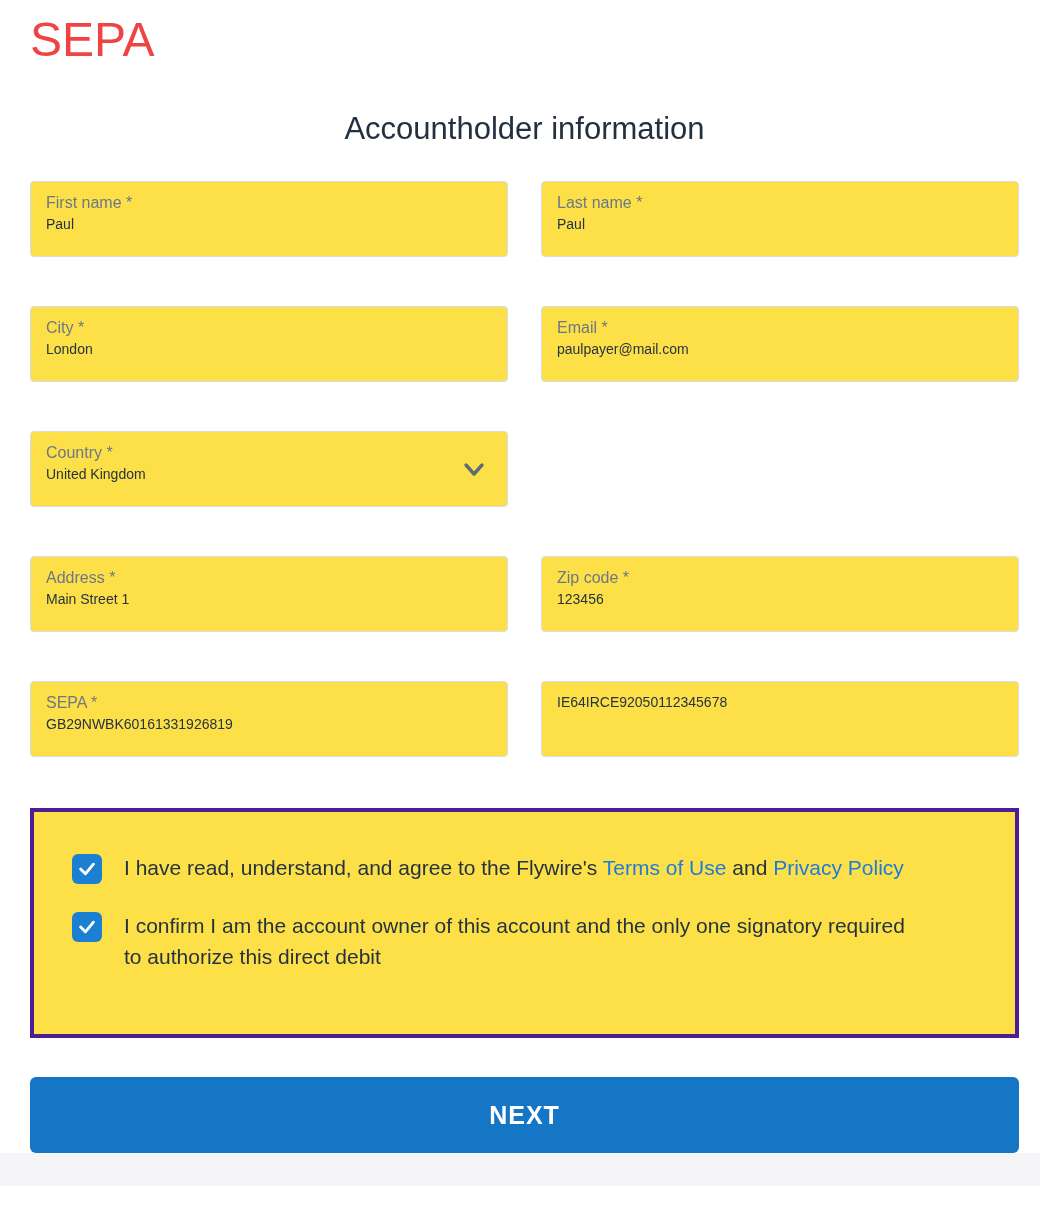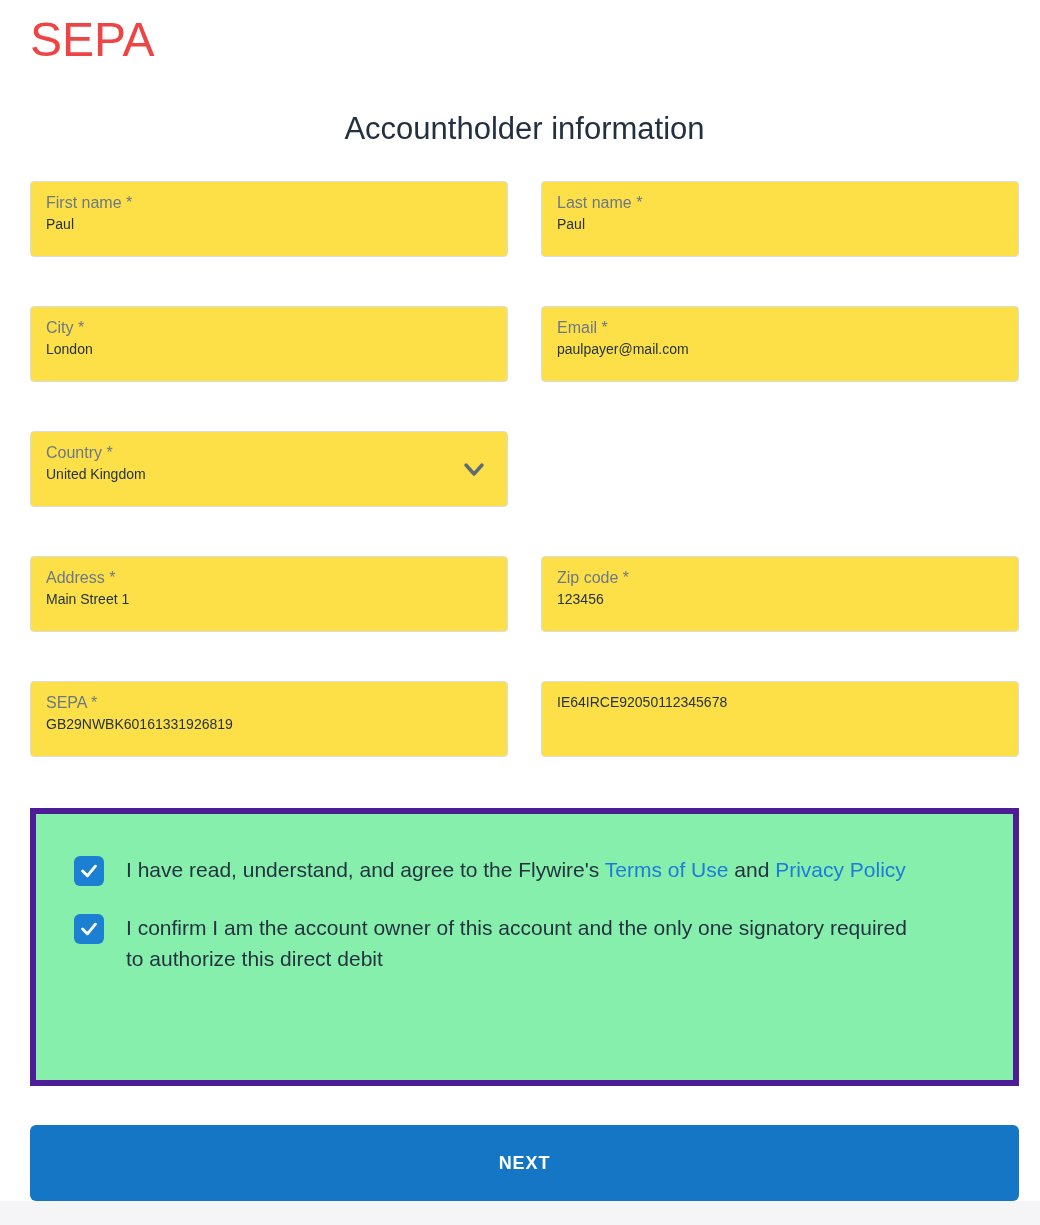--- a/index.html
+++ b/index.html
@@ -61,23 +61,23 @@
     right: 20px;
     top: 50%;
     transform: translateY(-50%);
     width: 26px; height: 26px;
   }
   .cell-empty { border: none; background: transparent; }
 
   .agreement-panel {
     margin-top: 51px;
     width: 989px;
-    height: 278px;
-    border: 6px solid #4c1d95;
-    background: #86efac;
+    height: 230px;
+    border: 4px solid #4c1d95;
+    background: #fde047;
     padding: 40px 40px 0 38px;
   }
   .agreement-row {
     display: flex;
     align-items: flex-start;
     gap: 22px;
     margin-bottom: 26px;
   }
   .checkbox {
     flex: 0 0 30px;
@@ -107,21 +107,21 @@
   .next-button {
     display: block;
     margin-top: 39px;
     width: 989px;
     height: 76px;
     background: #1476c4;
     border: none;
     border-radius: 6px;
     color: #ffffff;
     font-family: "Liberation Sans", sans-serif;
-    font-size: 18px;
+    font-size: 25px;
     font-weight: 700;
     letter-spacing: 0.9px;
     cursor: pointer;
   }
 
   .bottom-strip {
     margin-top: 0;
     width: 1040px;
     height: 33px;
     background: #f5f5f7;

